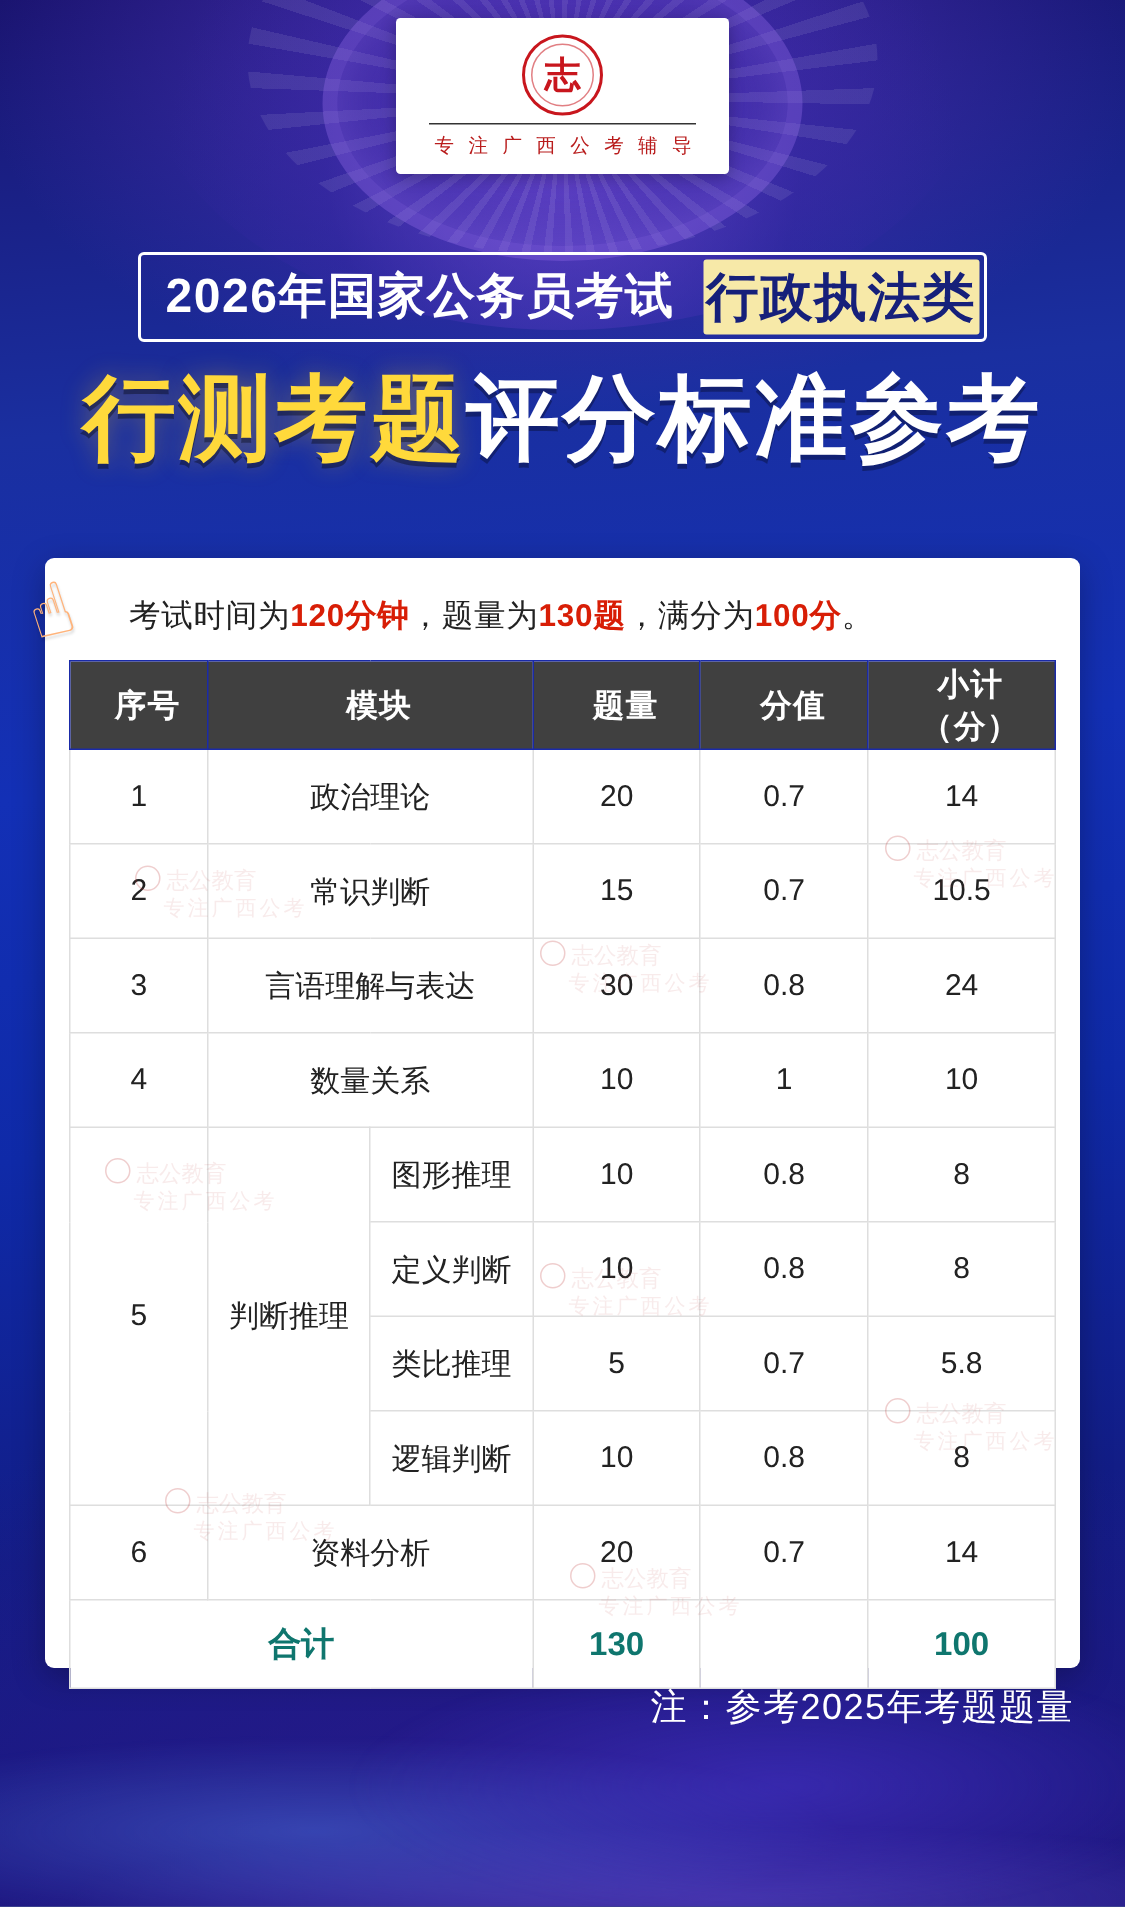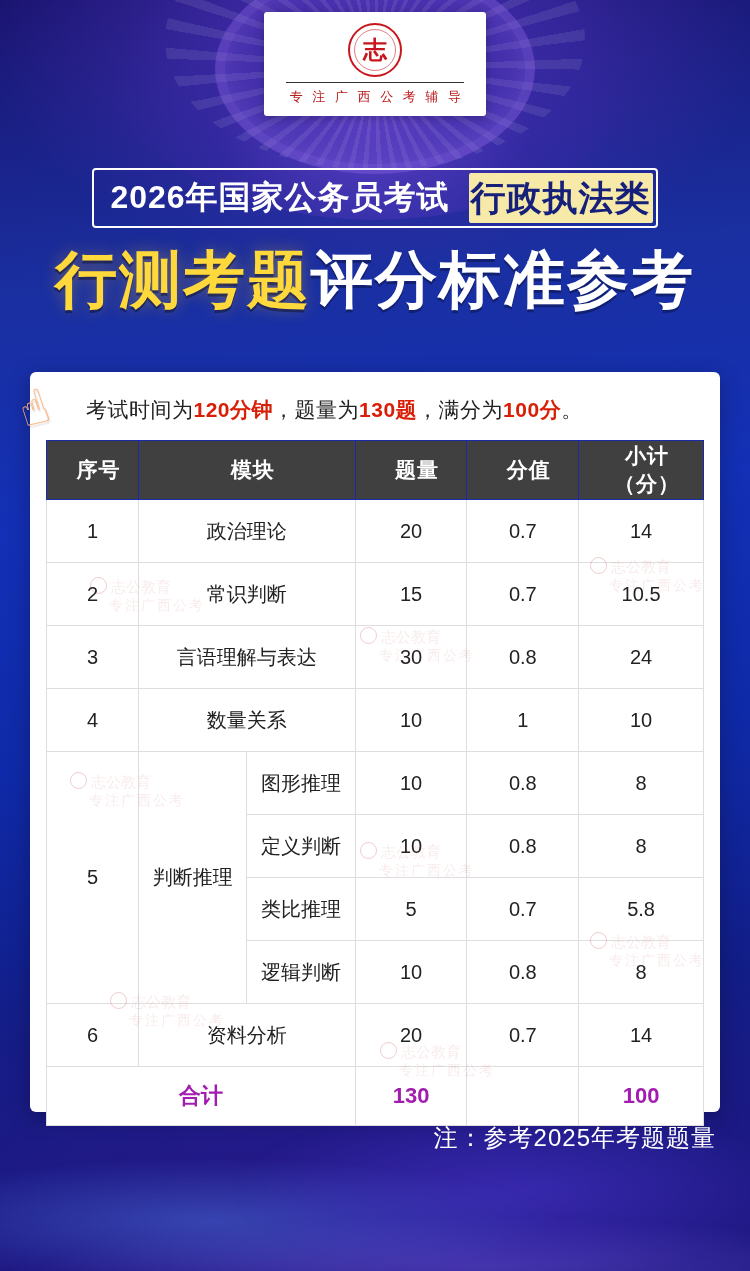--- a/index.html
+++ b/index.html
@@ -260,21 +260,21 @@
     letter-spacing: 1px;
     padding-left: 13px;
   }
   table.grid td {
     border: 1px solid #dedede;
     text-align: center;
     height: 60px;
     background: #fff;
   }
   table.grid tr.total td {
-    color: #a21caf;
+    color: #0f766e;
     font-weight: bold;
     font-size: 22px;
     height: 56px;
   }
   .col-no { width: 14%; }
   .col-mod { width: 33%; }
   .col-cnt { width: 17%; }
   .col-val { width: 17%; }
   .col-sum { width: 19%; }
 

